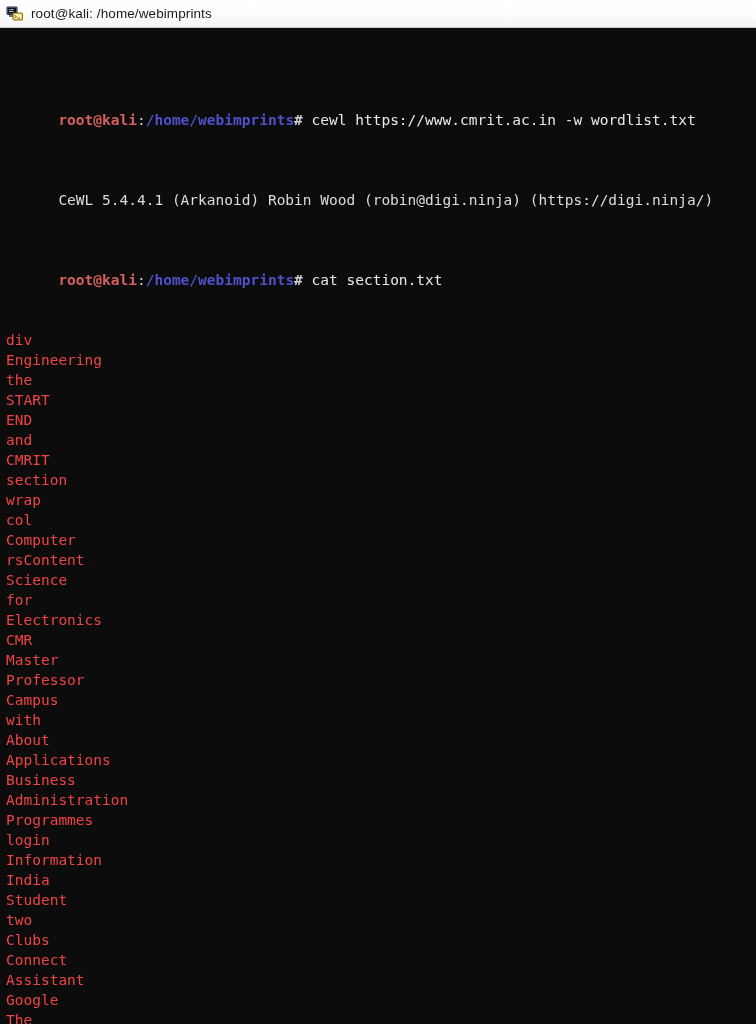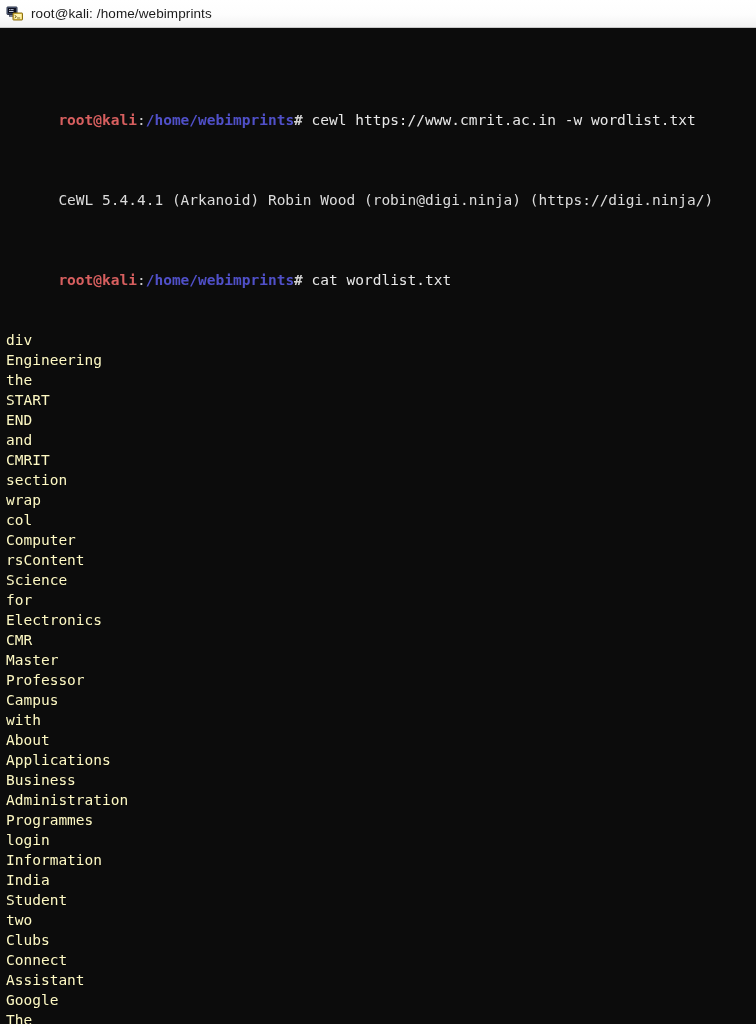--- a/index.html
+++ b/index.html
@@ -62,21 +62,21 @@
     white-space: pre;
     height: 20px;
     line-height: 20px;
   }
   .user   { color: #d75f5f; font-weight: bold; }
   .colon  { color: #d0d0d0; }
   .path   { color: #5050c8; font-weight: bold; }
   .hash   { color: #d0d0d0; font-weight: bold; }
   .cmd    { color: #e8e8e8; }
   .out    { color: #dcdcdc; margin-top: 28px; }
-  .word   { color: #fef9c3; }
+  .word   { color: #ef4444; }
 </style>
 </head>
 <body>
 
 <div class="window">
 
   <div class="titlebar">
     <span class="titlebar-icon">
       <svg width="18" height="18" viewBox="0 0 18 18" xmlns="http://www.w3.org/2000/svg">
         <rect x="1" y="2" width="10" height="7.5" rx="0.5" fill="#5d6a8a" stroke="#2b3246" stroke-width="1"></rect>
@@ -98,19 +98,19 @@
 
     <div class="line">
       <span class="user">root@kali</span><span class="colon">:</span><span class="path">/home/webimprints</span><span class="hash">#</span><span class="cmd"> cewl https://www.cmrit.ac.in -w wordlist.txt</span>
     </div>
 
     <div class="line">
       <span class="out">CeWL 5.4.4.1 (Arkanoid) Robin Wood (robin@digi.ninja) (https://digi.ninja/)</span>
     </div>
 
     <div class="line">
-      <span class="user">root@kali</span><span class="colon">:</span><span class="path">/home/webimprints</span><span class="hash">#</span><span class="cmd"> cat wordlist.txt</span>
+      <span class="user">root@kali</span><span class="colon">:</span><span class="path">/home/webimprints</span><span class="hash">#</span><span class="cmd"> cat section.txt</span>
     </div>
 
     <div id="wordlist-container"><div class="line"><span class="word">div</span></div><div class="line"><span class="word">Engineering</span></div><div class="line"><span class="word">the</span></div><div class="line"><span class="word">START</span></div><div class="line"><span class="word">END</span></div><div class="line"><span class="word">and</span></div><div class="line"><span class="word">CMRIT</span></div><div class="line"><span class="word">section</span></div><div class="line"><span class="word">wrap</span></div><div class="line"><span class="word">col</span></div><div class="line"><span class="word">Computer</span></div><div class="line"><span class="word">rsContent</span></div><div class="line"><span class="word">Science</span></div><div class="line"><span class="word">for</span></div><div class="line"><span class="word">Electronics</span></div><div class="line"><span class="word">CMR</span></div><div class="line"><span class="word">Master</span></div><div class="line"><span class="word">Professor</span></div><div class="line"><span class="word">Campus</span></div><div class="line"><span class="word">with</span></div><div class="line"><span class="word">About</span></div><div class="line"><span class="word">Applications</span></div><div class="line"><span class="word">Business</span></div><div class="line"><span class="word">Administration</span></div><div class="line"><span class="word">Programmes</span></div><div class="line"><span class="word">login</span></div><div class="line"><span class="word">Information</span></div><div class="line"><span class="word">India</span></div><div class="line"><span class="word">Student</span></div><div class="line"><span class="word">two</span></div><div class="line"><span class="word">Clubs</span></div><div class="line"><span class="word">Connect</span></div><div class="line"><span class="word">Assistant</span></div><div class="line"><span class="word">Google</span></div><div class="line"><span class="word">The</span></div></div>
 
   </div>
 </div>
 
 </body></html>

